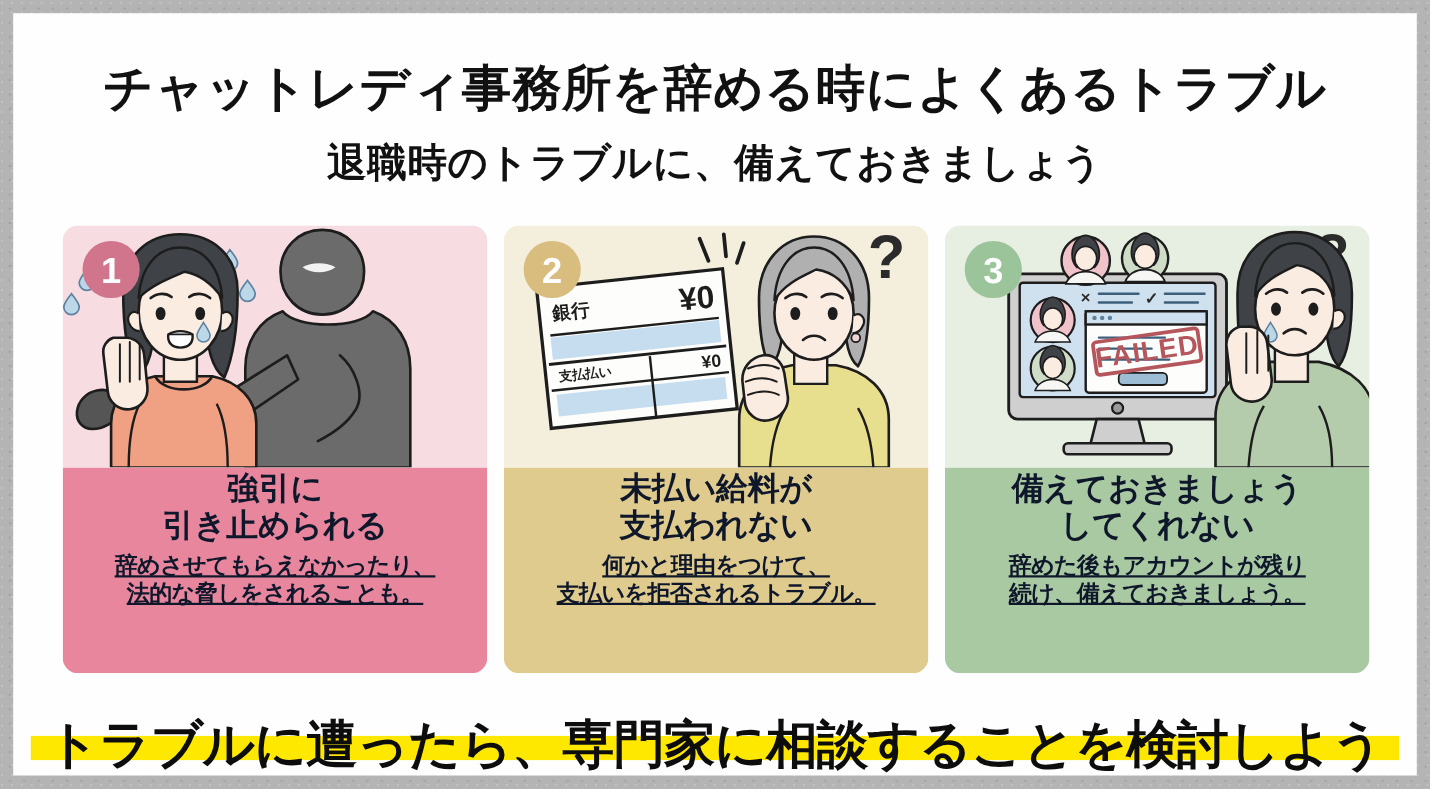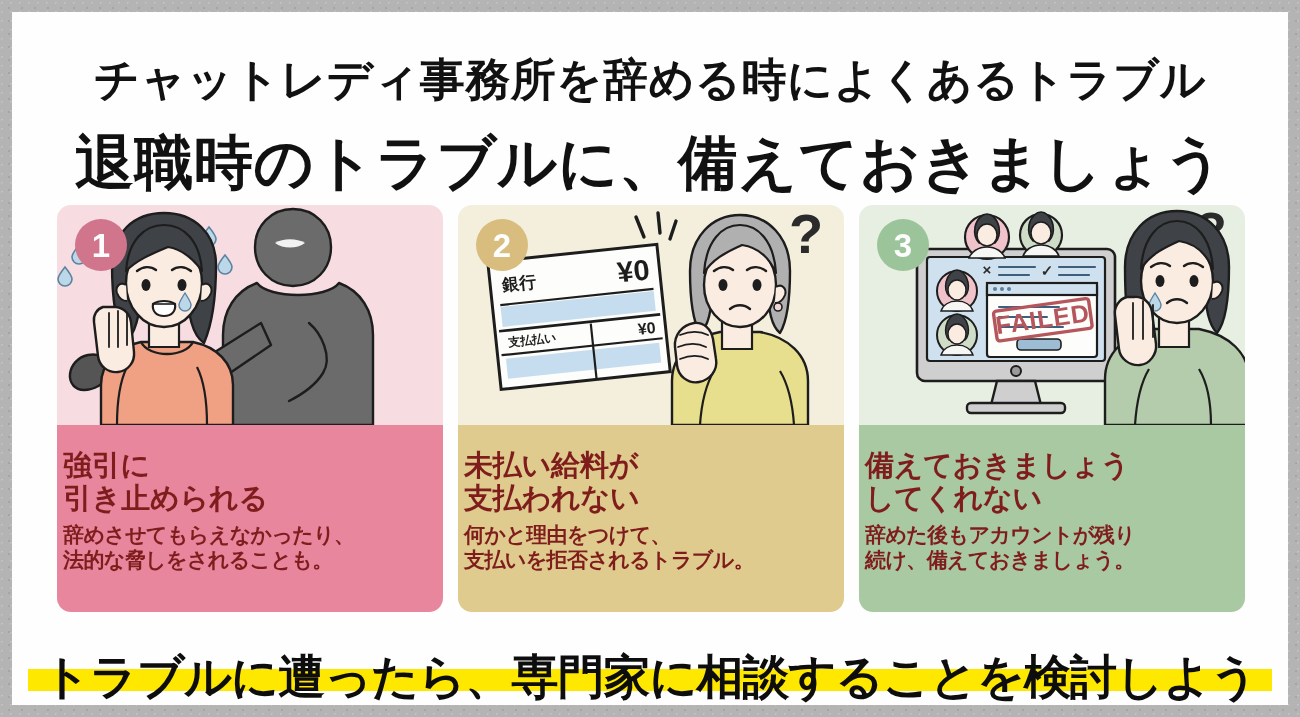--- a/index.html
+++ b/index.html
@@ -36,21 +36,21 @@
   .headline {
     position: absolute;
     left: 0; right: 0;
     text-align: center;
     color: #111;
     font-weight: 700;
     letter-spacing: .5px;
     white-space: nowrap;
   }
   #headline-line1 { top: 38px;  font-size: 45px; }
-  #headline-line2 { top: 112px; font-size: 59px; }
+  #headline-line2 { top: 112px; font-size: 36px; }
 
   
   #cards {
     position: absolute;
     left: 45px; top: 193px;
     width: 1188px; height: 407px;
     display: flex;
     gap: 15px;
   }
 
@@ -79,37 +79,39 @@
     font-weight: 700;
     display: flex;
     align-items: center;
     justify-content: center;
     z-index: 6;
     line-height: 1;
   }
 
   .card-band {
     flex: 1;
-    padding: 24px 6px 10px;
-    color: #7f1d1d;
+    padding: 4px 6px 10px;
+    text-align: center;
+    color: #0f172a;
   }
   .band-title {
     font-size: 29px;
     font-weight: 700;
     line-height: 1.14;
     letter-spacing: -.2px;
     white-space: pre-line;
   }
   .band-sub {
     margin-top: 7px;
     font-size: 21px;
     font-weight: 700;
     line-height: 1.2;
     letter-spacing: -.6px;
     white-space: pre-line;
+    text-decoration: underline;
   }
 
   
   #footer {
     position: absolute;
     left: 0; right: 0; top: 608px;
     height: 85px;
   }
   #footer-highlight {
     position: absolute;

